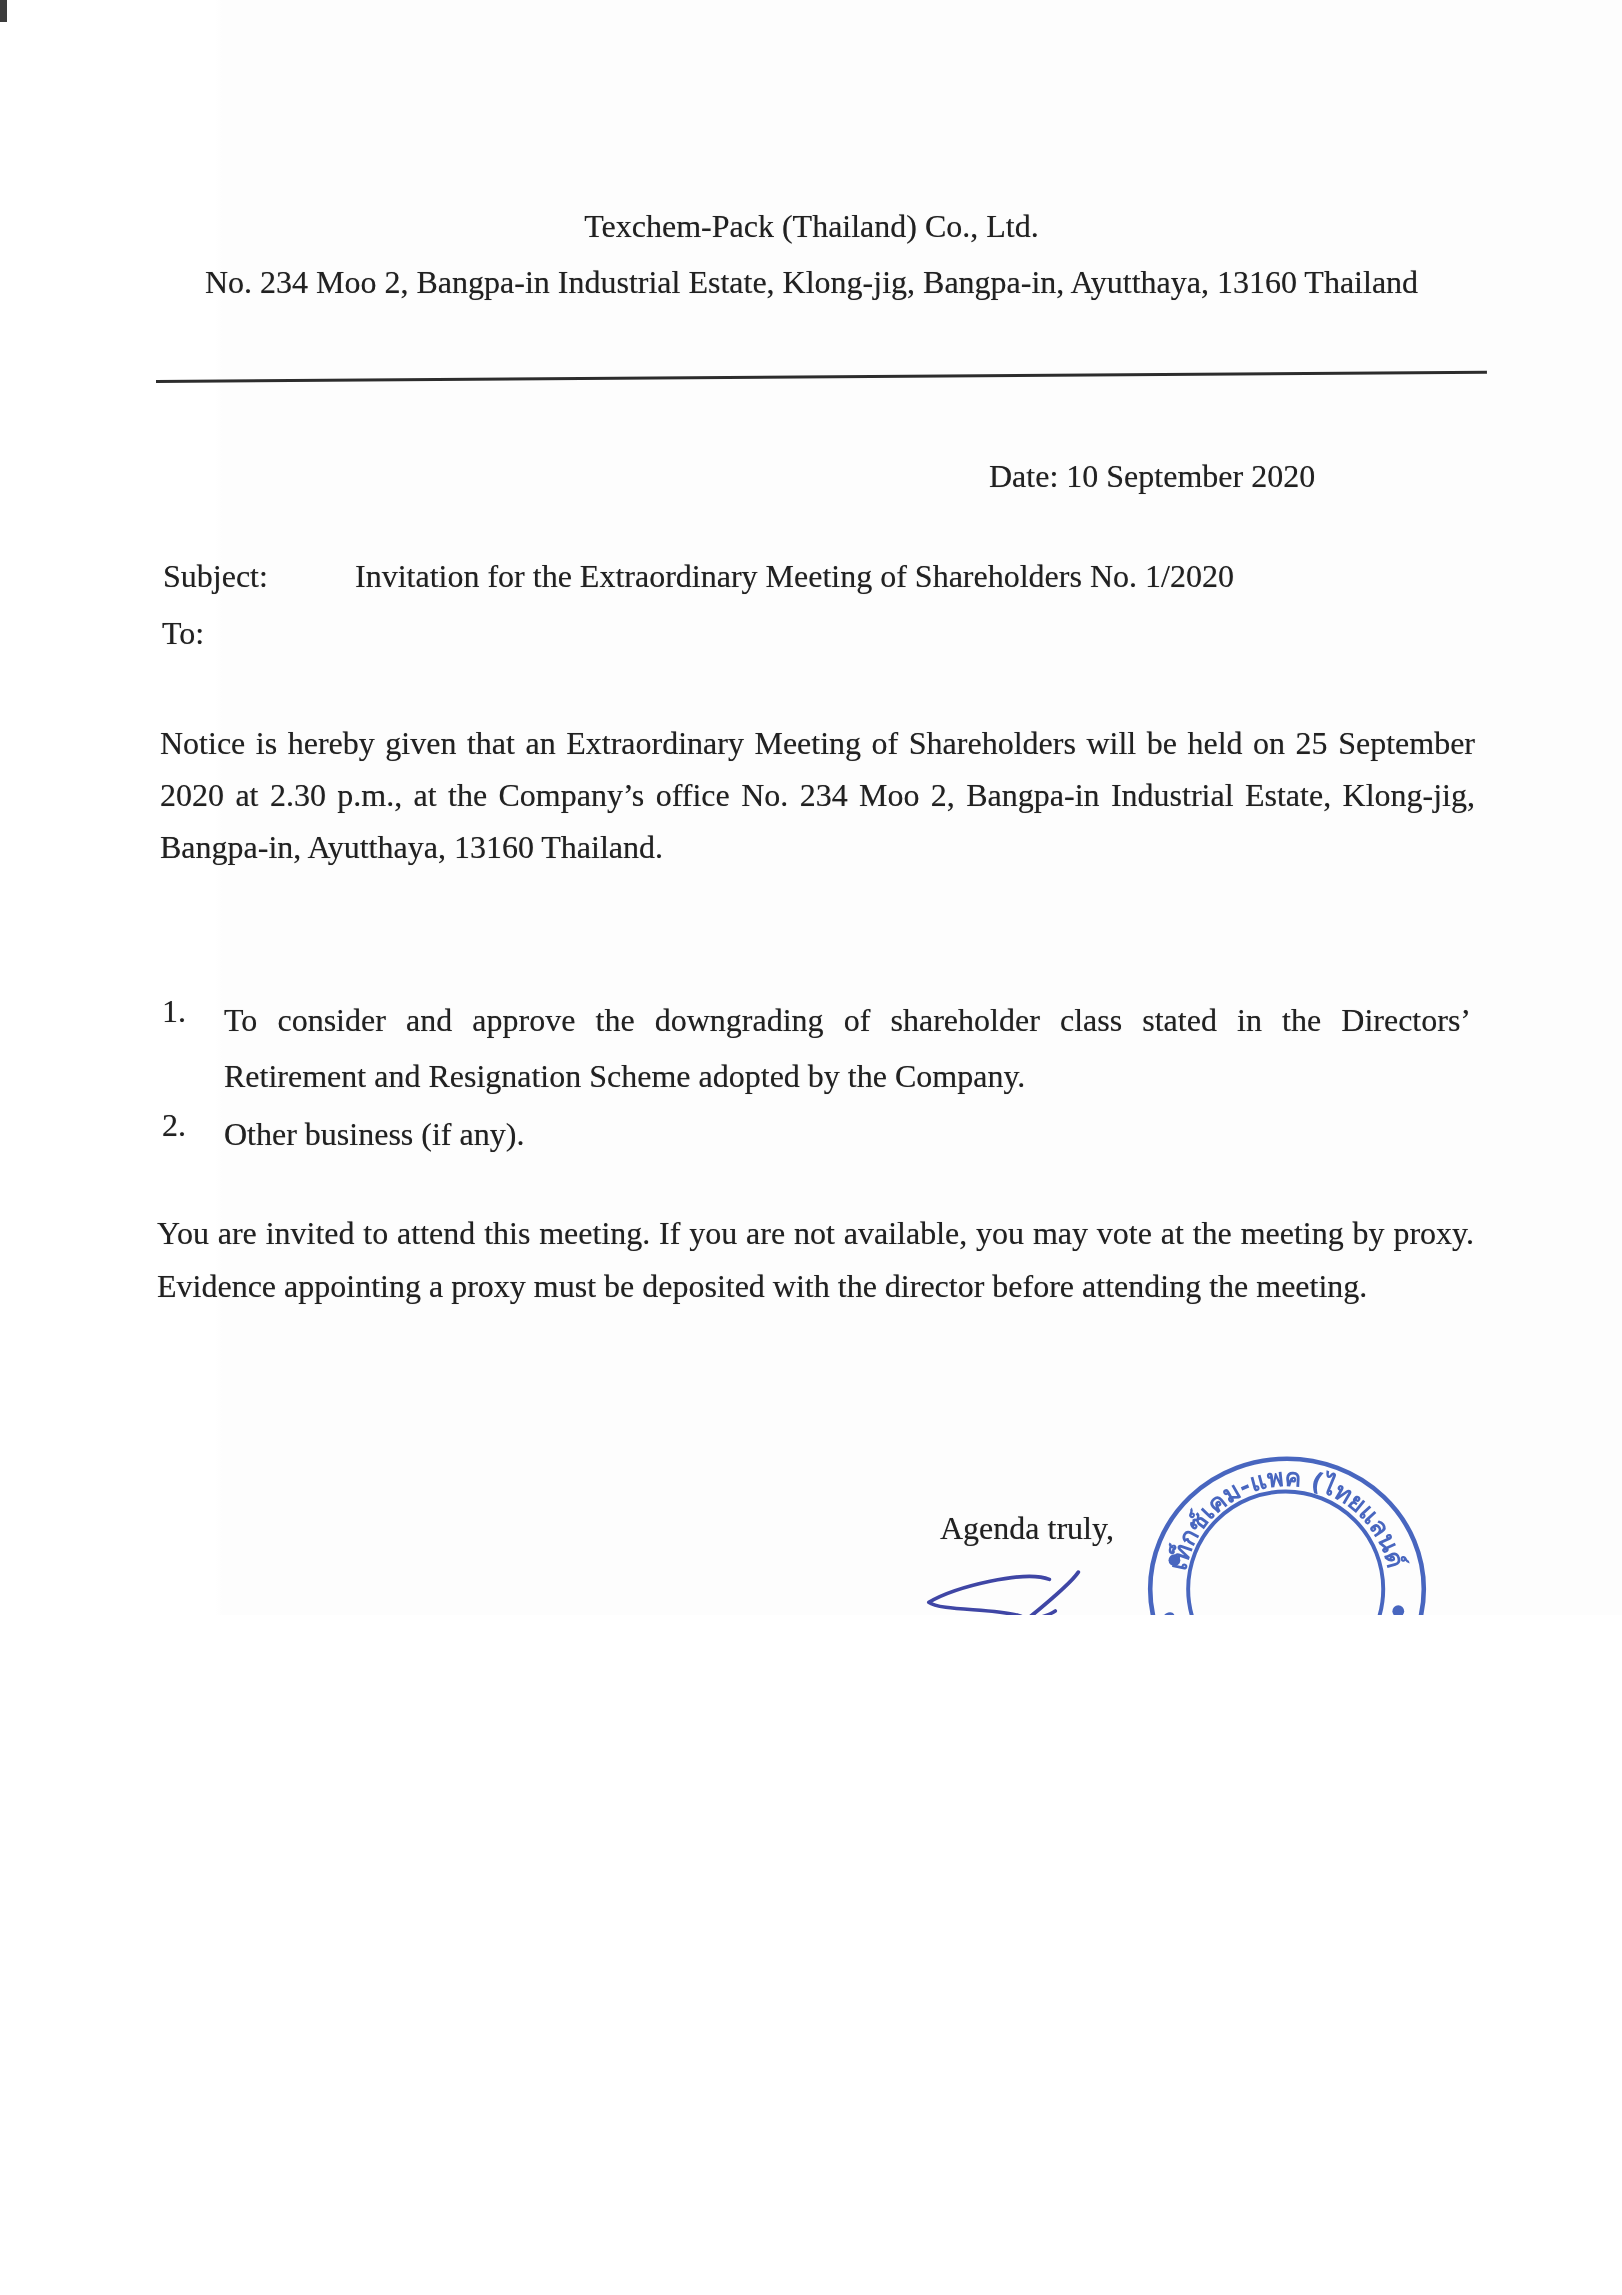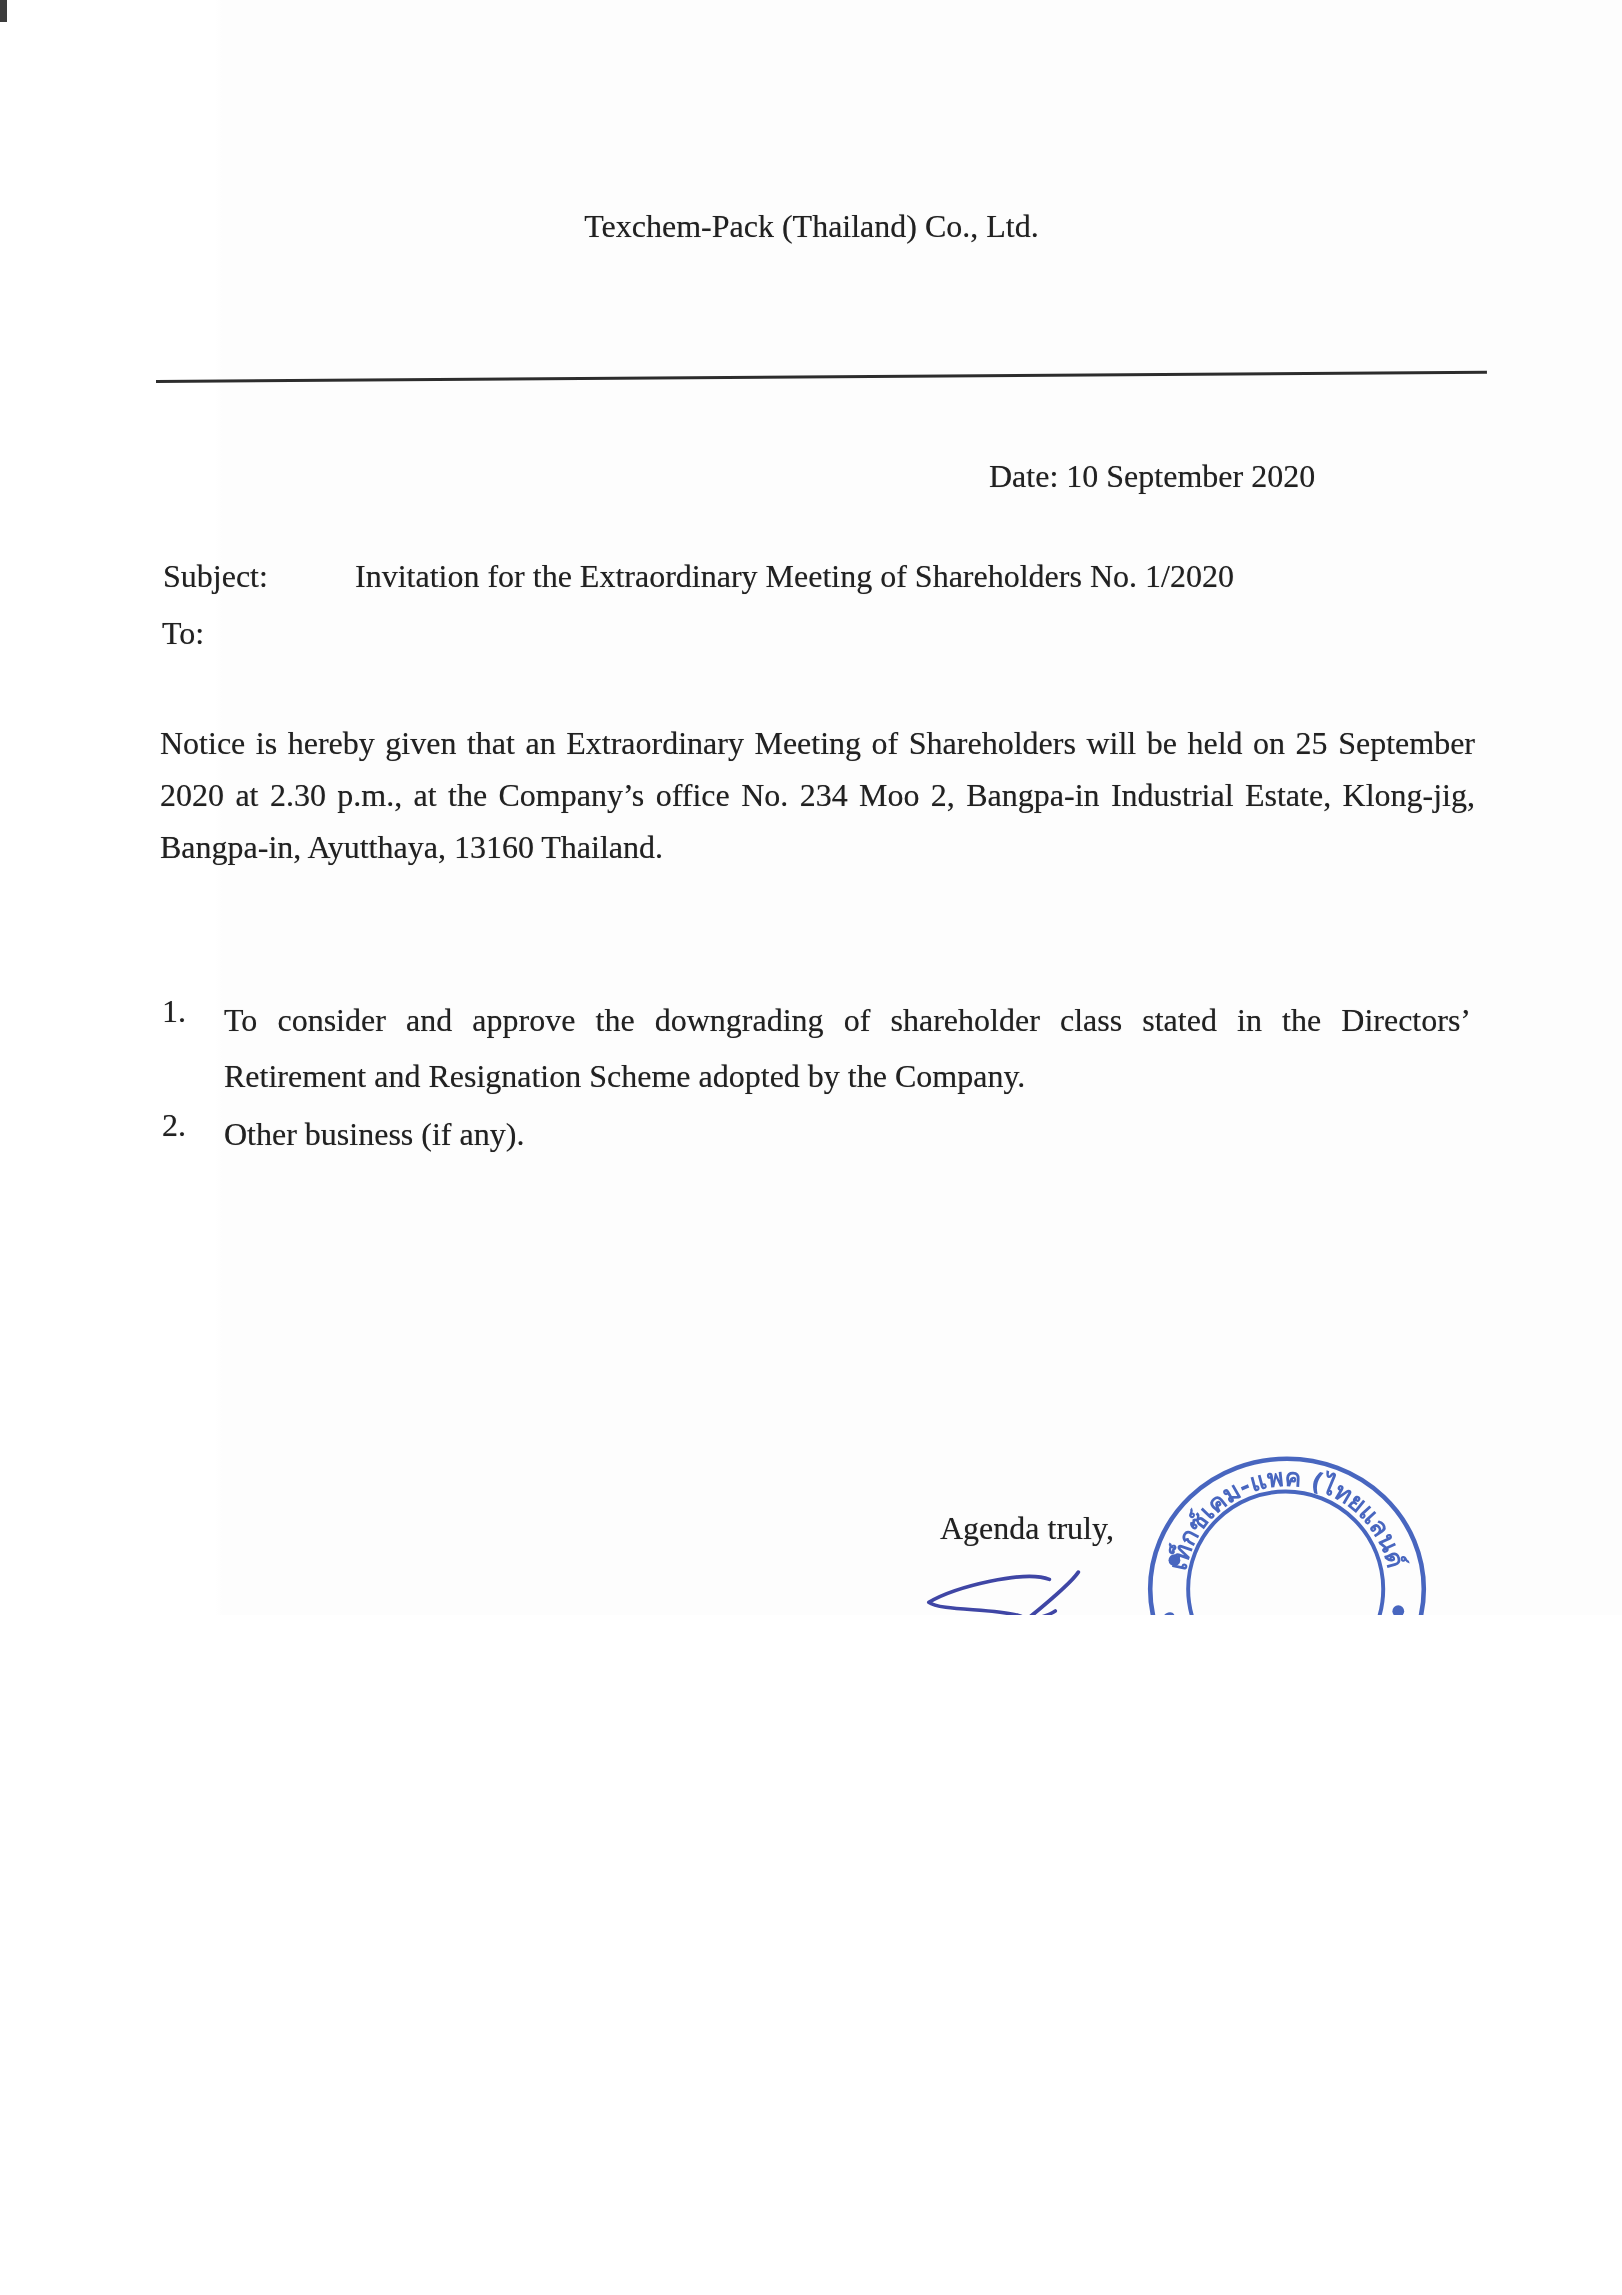--- a/index.html
+++ b/index.html
@@ -104,20 +104,21 @@
 </head>
 <body>
 
 <div class="page">
 
   <div class="corner-artifact"></div>
   <div class="scan-band"></div>
 
   <div class="txt center-full" style="top:207px;">Texchem-Pack (Thailand) Co., Ltd.</div>
 
+  <div class="txt center-full" style="top:263px;">No. 234 Moo 2, Bangpa-in Industrial Estate, Klong-jig, Bangpa-in, Ayutthaya, 13160 Thailand</div>
 
   <div class="rule"></div>
 
   <div class="txt" style="left:989px; top:457px;">Date: 10 September 2020</div>
 
   <div class="txt" style="left:163px; top:557px;">Subject:</div>
   <div class="txt" style="left:355px; top:557px;">Invitation for the Extraordinary Meeting of Shareholders No. 1/2020</div>
 
   <div class="txt" style="left:162px; top:614px;">To:</div>
 
@@ -127,20 +128,21 @@
   <div>
     <div class="txt agenda-num" style="top:992px;">1.</div>
     <div class="txt para agenda-body" style="top:992px;">To consider and approve the downgrading of shareholder class stated in the Directors’ Retirement and Resignation Scheme adopted by the Company.</div>
   </div>
 
   <div>
     <div class="txt agenda-num" style="top:1106px;">2.</div>
     <div class="txt para agenda-body" style="top:1106px;">Other business (if any).</div>
   </div>
 
+  <div class="txt para closing-para">You are invited to attend this meeting. If you are not available, you may vote at the meeting by proxy. Evidence appointing a proxy must be deposited with the director before attending the meeting.</div>
 
   <div class="txt" style="left:940px; top:1509px;">Agenda truly,</div>
 
   <svg class="signature-svg" width="177" height="105" viewBox="0 0 270 160">
     <g fill="none" stroke-linecap="round" stroke-linejoin="round">
       <path d="M 205 25 C 168 10, 62 36, 21 60 C 38 73, 118 69, 158 80 C 186 88, 167 108, 131 112 C 104 114, 99 99, 142 93 C 176 88, 201 82, 214 73" stroke-width="5.5" stroke="#3f46a5"></path>
       <path d="M 249 14 C 236 34, 162 94, 96 145" stroke-width="6" stroke="#3f46a5"></path>
     </g>
   </svg>
 

